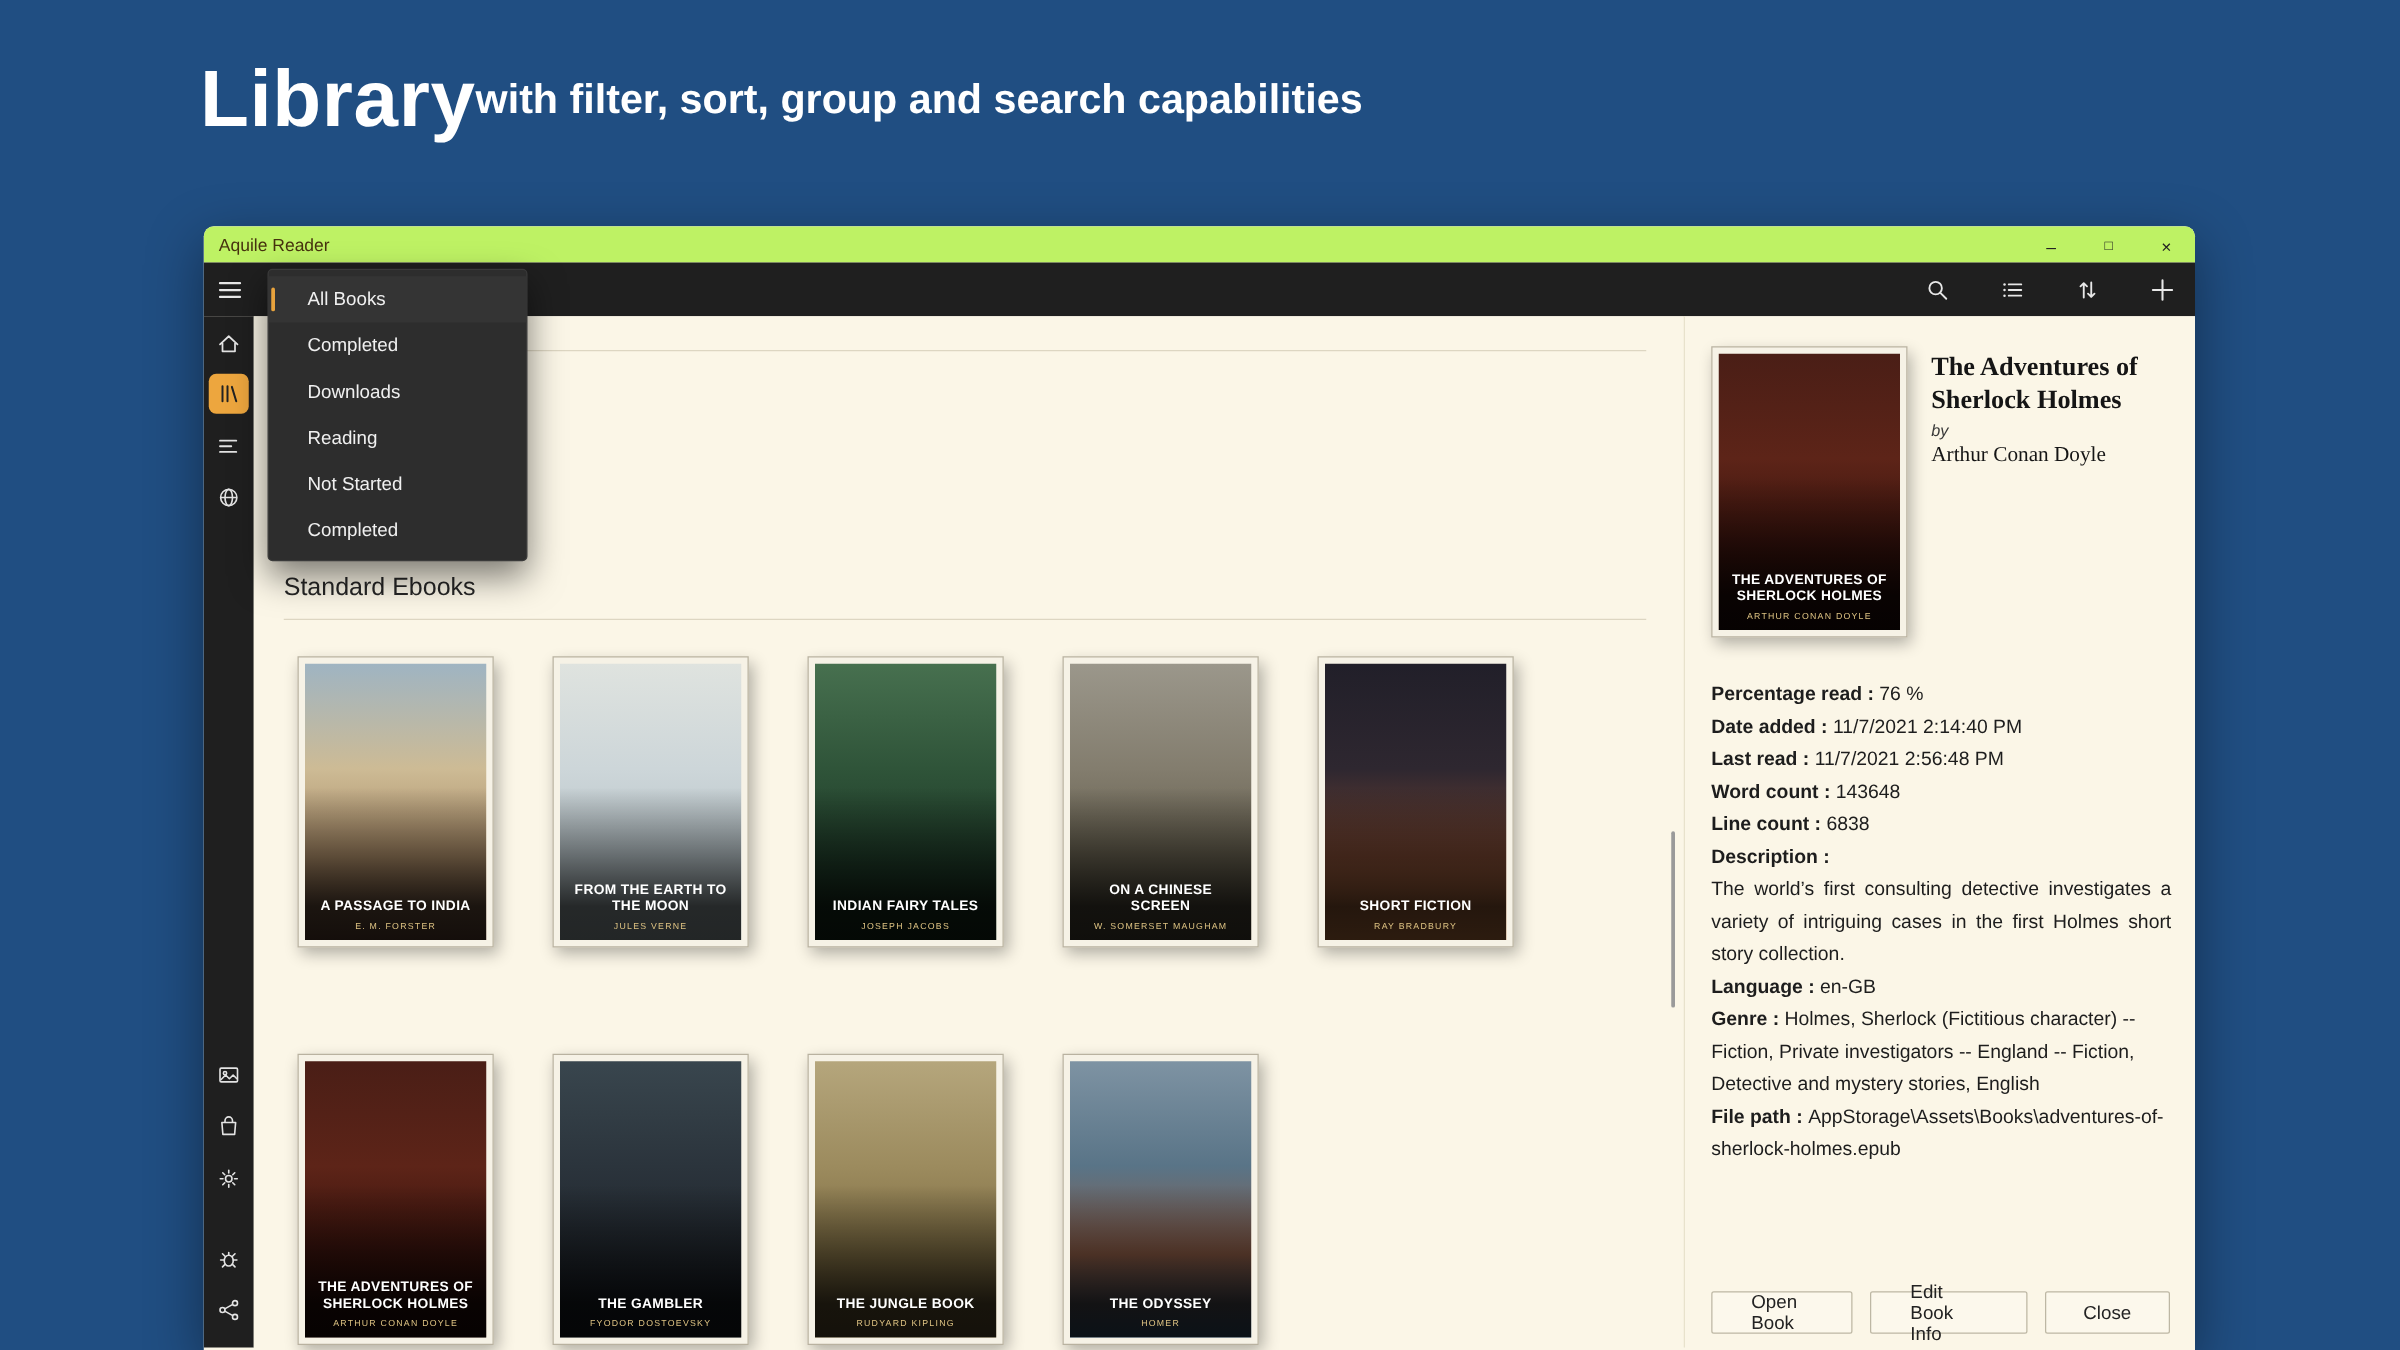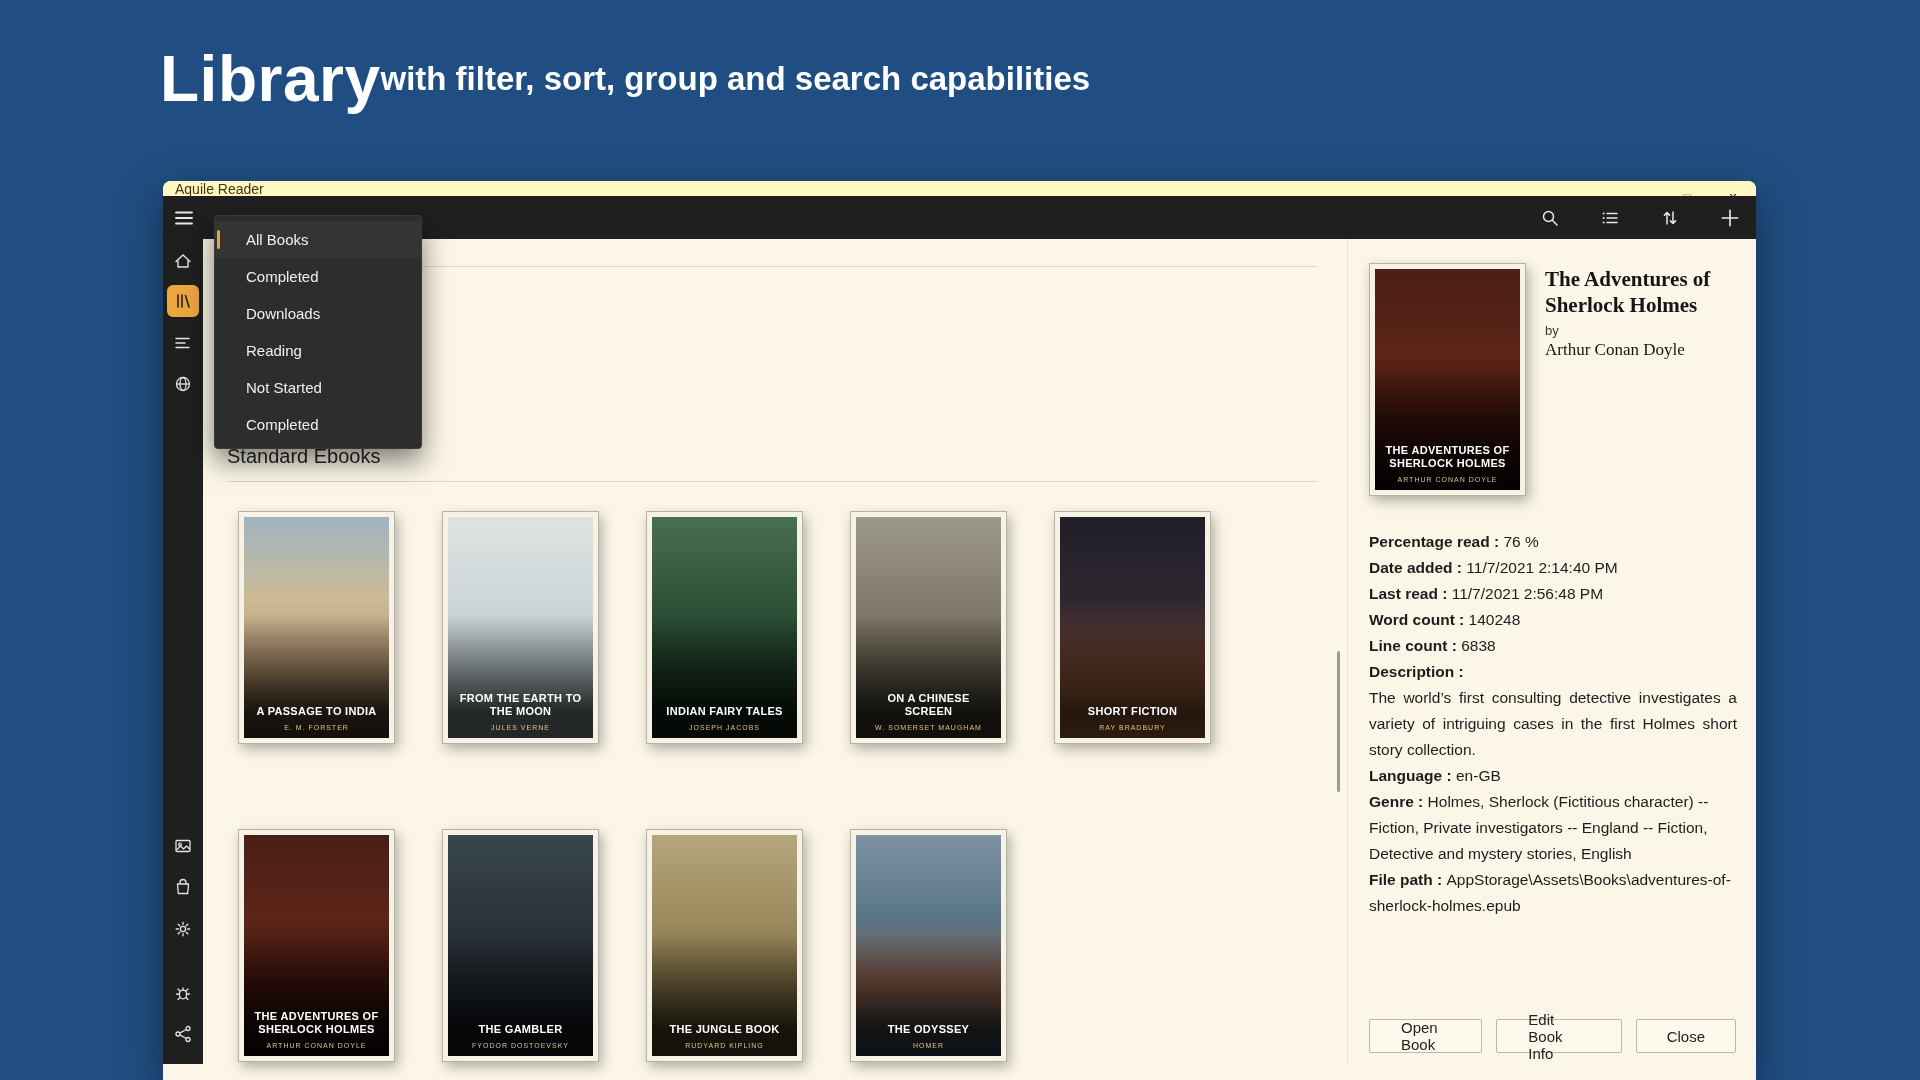--- a/index.html
+++ b/index.html
@@ -15,21 +15,21 @@
   .headline .big{font-size:64px;font-weight:600;letter-spacing:.5px;}
   .headline .sub{font-size:33px;font-weight:600;}
 
   
   .window{
     position:absolute;left:163px;top:181px;width:1593px;height:899px;
     border-radius:8px 8px 0 0;overflow:hidden;
     box-shadow:0 14px 44px rgba(0,0,0,.4);
     background:#fbf6e7;
   }
-  .titlebar{height:15px;background:#fef9c3;display:flex;align-items:center;}
+  .titlebar{height:29px;background:#bef264;display:flex;align-items:center;}
   .titlebar-title{font-size:14px;color:#46320f;padding-left:12px;}
   .controls{margin-left:auto;display:flex;height:100%;}
   .ctrl{width:46px;height:31px;display:flex;align-items:center;justify-content:center;color:#222;font-size:14px;}
   .ctrl.max{font-size:11px;}
 
   .toolbar{height:43px;background:#1f1f1f;position:relative;}
   .hamburger{position:absolute;left:10px;top:11px;width:22px;height:22px;display:flex;align-items:center;justify-content:center;}
   .tb-icons{position:absolute;right:14px;top:0;height:43px;display:flex;align-items:center;gap:36px;}
   .tb-btn{width:24px;height:24px;display:flex;align-items:center;justify-content:center;}
 
@@ -55,21 +55,21 @@
   .btitle{position:absolute;left:0;right:0;bottom:19px;text-align:center;color:#ffffff;
           font-weight:bold;font-size:11px;line-height:1.25;padding:0 7px;letter-spacing:.3px;}
   .bauthor{position:absolute;left:0;right:0;bottom:7px;text-align:center;color:#dec383;
            font-size:7px;letter-spacing:1px;}
 
   
   .panel{flex:1;background:#fbf6e7;position:relative;border-left:1px solid #e8e2cc;}
   .cover-slot{position:absolute;left:21px;top:24px;}
   .dt-block{position:absolute;left:197px;top:28px;width:186px;color:#151515;}
   .dt-title{font-family:"Liberation Serif", serif;font-size:21px;font-weight:600;line-height:1.22;}
-  .dt-by{font-size:13px;color:#3a3a3a;margin:5px 0 2px 0;}
+  .dt-by{font-size:13px;color:#3a3a3a;margin:5px 0 2px 0;font-style:italic;}
   .dt-author{font-family:"Liberation Serif", serif;font-size:17px;}
   .meta{position:absolute;left:21px;top:290px;width:368px;font-size:15.5px;color:#1d1d1d;}
   .meta-row{line-height:26px;}
   .meta-label{font-weight:bold;}
   .meta-para{line-height:26px;text-align:justify;}
   .btn-row{position:absolute;left:21px;right:20px;top:780px;display:flex;gap:14px;}
   .btn{height:34px;display:flex;align-items:center;justify-content:center;
        background:#fcf8ec;border:1px solid #bdb7a4;border-radius:2px;
        font-size:15px;color:#222;padding:0 31px;box-sizing:border-box;}
   .btn.close{margin-left:auto;padding:0 30px;}
@@ -289,21 +289,21 @@
         </div>
       <div class="dt-block" data-interactable="false">
         <div class="dt-title" data-interactable="false">The Adventures of Sherlock Holmes</div>
         <div class="dt-by" data-interactable="false">by</div>
         <div class="dt-author" data-interactable="false">Arthur Conan Doyle</div>
       </div>
       <div class="meta" data-interactable="false">
           <div class="meta-row" data-interactable="false"><span class="meta-label" data-interactable="false">Percentage read : </span><span class="meta-value" data-interactable="false">76 %</span></div>
           <div class="meta-row" data-interactable="false"><span class="meta-label" data-interactable="false">Date added : </span><span class="meta-value" data-interactable="false">11/7/2021 2:14:40 PM</span></div>
           <div class="meta-row" data-interactable="false"><span class="meta-label" data-interactable="false">Last read : </span><span class="meta-value" data-interactable="false">11/7/2021 2:56:48 PM</span></div>
-          <div class="meta-row" data-interactable="false"><span class="meta-label" data-interactable="false">Word count : </span><span class="meta-value" data-interactable="false">140248</span></div>
+          <div class="meta-row" data-interactable="false"><span class="meta-label" data-interactable="false">Word count : </span><span class="meta-value" data-interactable="false">143648</span></div>
           <div class="meta-row" data-interactable="false"><span class="meta-label" data-interactable="false">Line count : </span><span class="meta-value" data-interactable="false">6838</span></div>
           <div class="meta-row" data-interactable="false"><span class="meta-label" data-interactable="false">Description : </span></div>
           <div class="meta-para" data-interactable="false">The world’s first consulting detective investigates a variety of intriguing cases in the first Holmes short story collection.</div>
           <div class="meta-row" data-interactable="false"><span class="meta-label" data-interactable="false">Language : </span><span class="meta-value" data-interactable="false">en-GB</span></div>
           <div class="meta-row" data-interactable="false"><span class="meta-label" data-interactable="false">Genre : </span><span class="meta-value" data-interactable="false">Holmes, Sherlock (Fictitious character) -- Fiction, Private investigators -- England -- Fiction, Detective and mystery stories, English</span></div>
           <div class="meta-row" data-interactable="false"><span class="meta-label" data-interactable="false">File path : </span><span class="meta-value" data-interactable="false">AppStorage\Assets\Books\adventures-of-sherlock-holmes.epub</span></div>
         </div>
       <div class="btn-row" data-interactable="false">
         <div class="btn" data-interactable="true">Open Book</div>
         <div class="btn" data-interactable="true">Edit Book Info</div>

